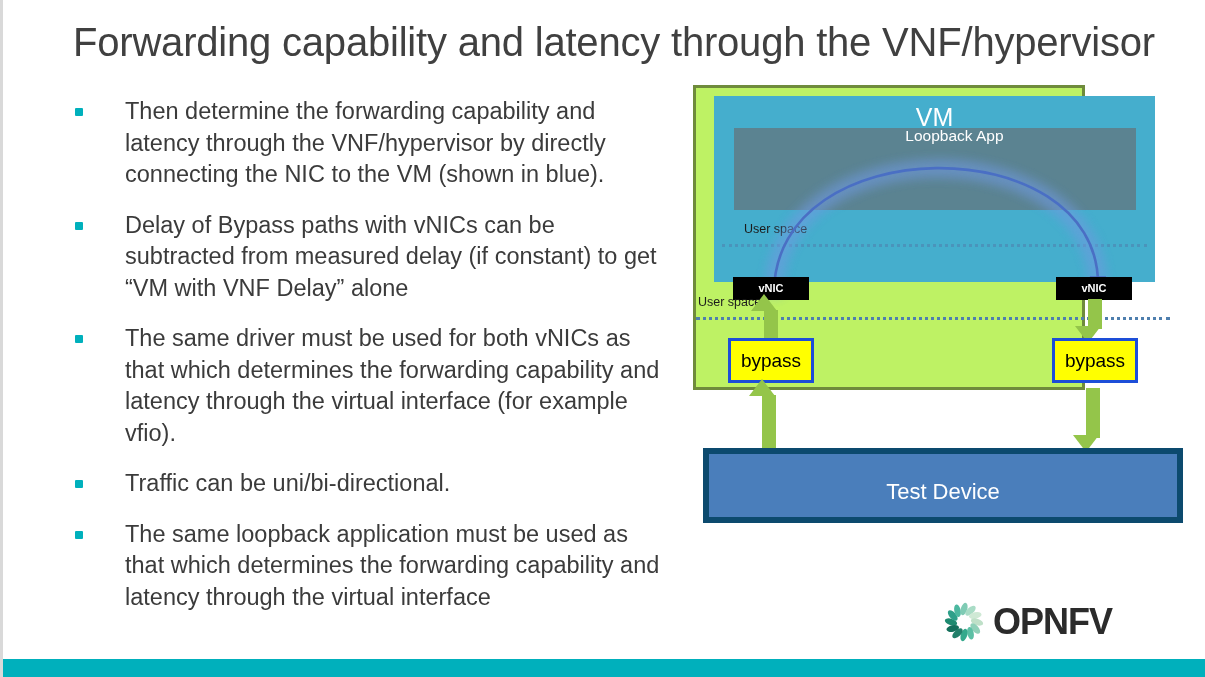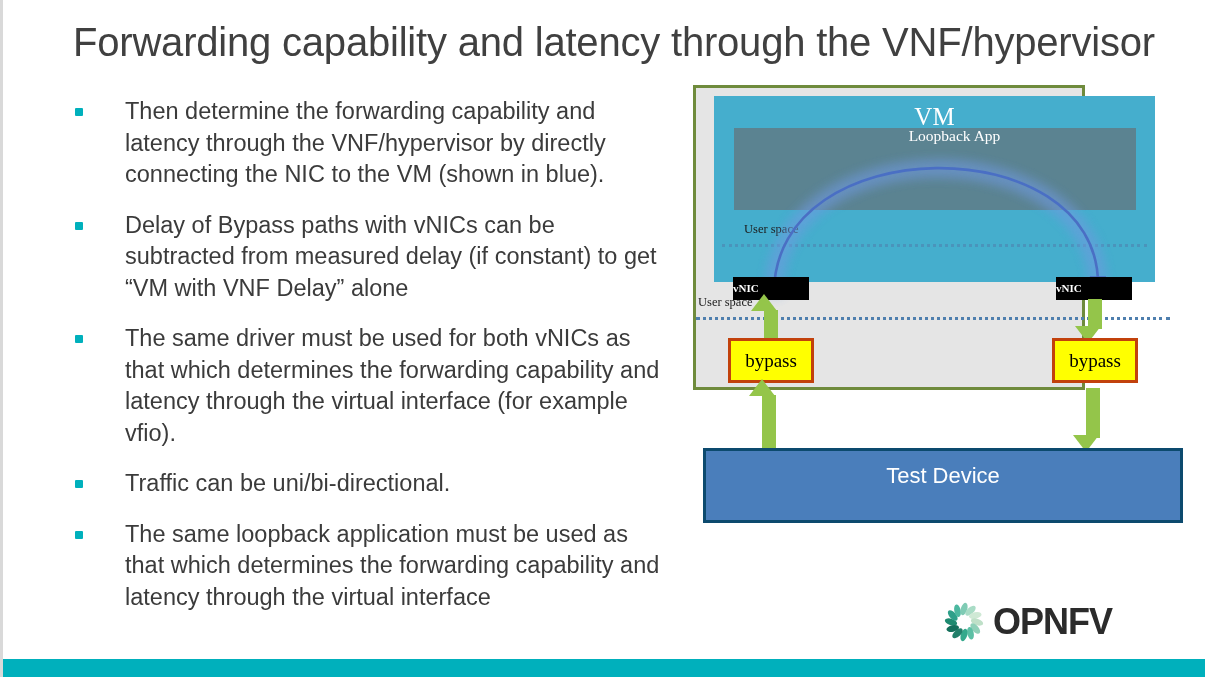--- a/index.html
+++ b/index.html
@@ -70,24 +70,23 @@
     padding-bottom: 2px;
   }
 
   
   #diagram {
     position: absolute;
     left: 690px;
     top: 85px;
     width: 392px;
     height: 305px;
-    background: #e5e5e5;
+    background: #bef264;
     border: 3px solid #6f8b3c;
     box-sizing: border-box;
-    font-family: Liberation Serif, serif;
   }
   #vm-box {
     position: absolute;
     left: 18px;
     top: 8px;
     width: 441px;
     height: 186px;
     background: #45aecd;
     box-sizing: border-box;
   }
@@ -153,33 +152,33 @@
 
   .vnic {
     position: absolute;
     top: 189px;
     width: 76px;
     height: 23px;
     background: #000000;
     color: #ffffff;
     font-size: 11px;
     font-weight: bold;
-    text-align: left;
+    text-align: center;
     line-height: 23px;
   }
   #vnic-left  { left: 37px; }
   #vnic-right { left: 360px; }
 
   .bypass {
     position: absolute;
     top: 250px;
     width: 86px;
     height: 45px;
     background: #ffff00;
-    border: 3px solid #c2410c;
+    border: 3px solid #1d4ed8;
     box-sizing: border-box;
     color: #000000;
     font-size: 19px;
     text-align: center;
     line-height: 40px;
   }
   #bypass-left  { left: 32px; }
   #bypass-right { left: 356px; }
 
   
@@ -199,27 +198,27 @@
   .ghead-down { border-top: 17px solid #94c54a; }
 
   
   #testdev {
     position: absolute;
     left: 700px;
     top: 448px;
     width: 480px;
     height: 75px;
     background: #4a7ebb;
-    border: 3px solid #0c4a6e;
+    border: 6px solid #0c4a6e;
     box-sizing: border-box;
     color: #ffffff;
     font-size: 22px;
     line-height: 30px;
     text-align: center;
-    padding-top: 10px;
+    padding-top: 23px;
   }
 
   
   #logo-wrap {
     position: absolute;
     left: 938px;
     top: 600px;
     display: flex;
     align-items: center;
   }

